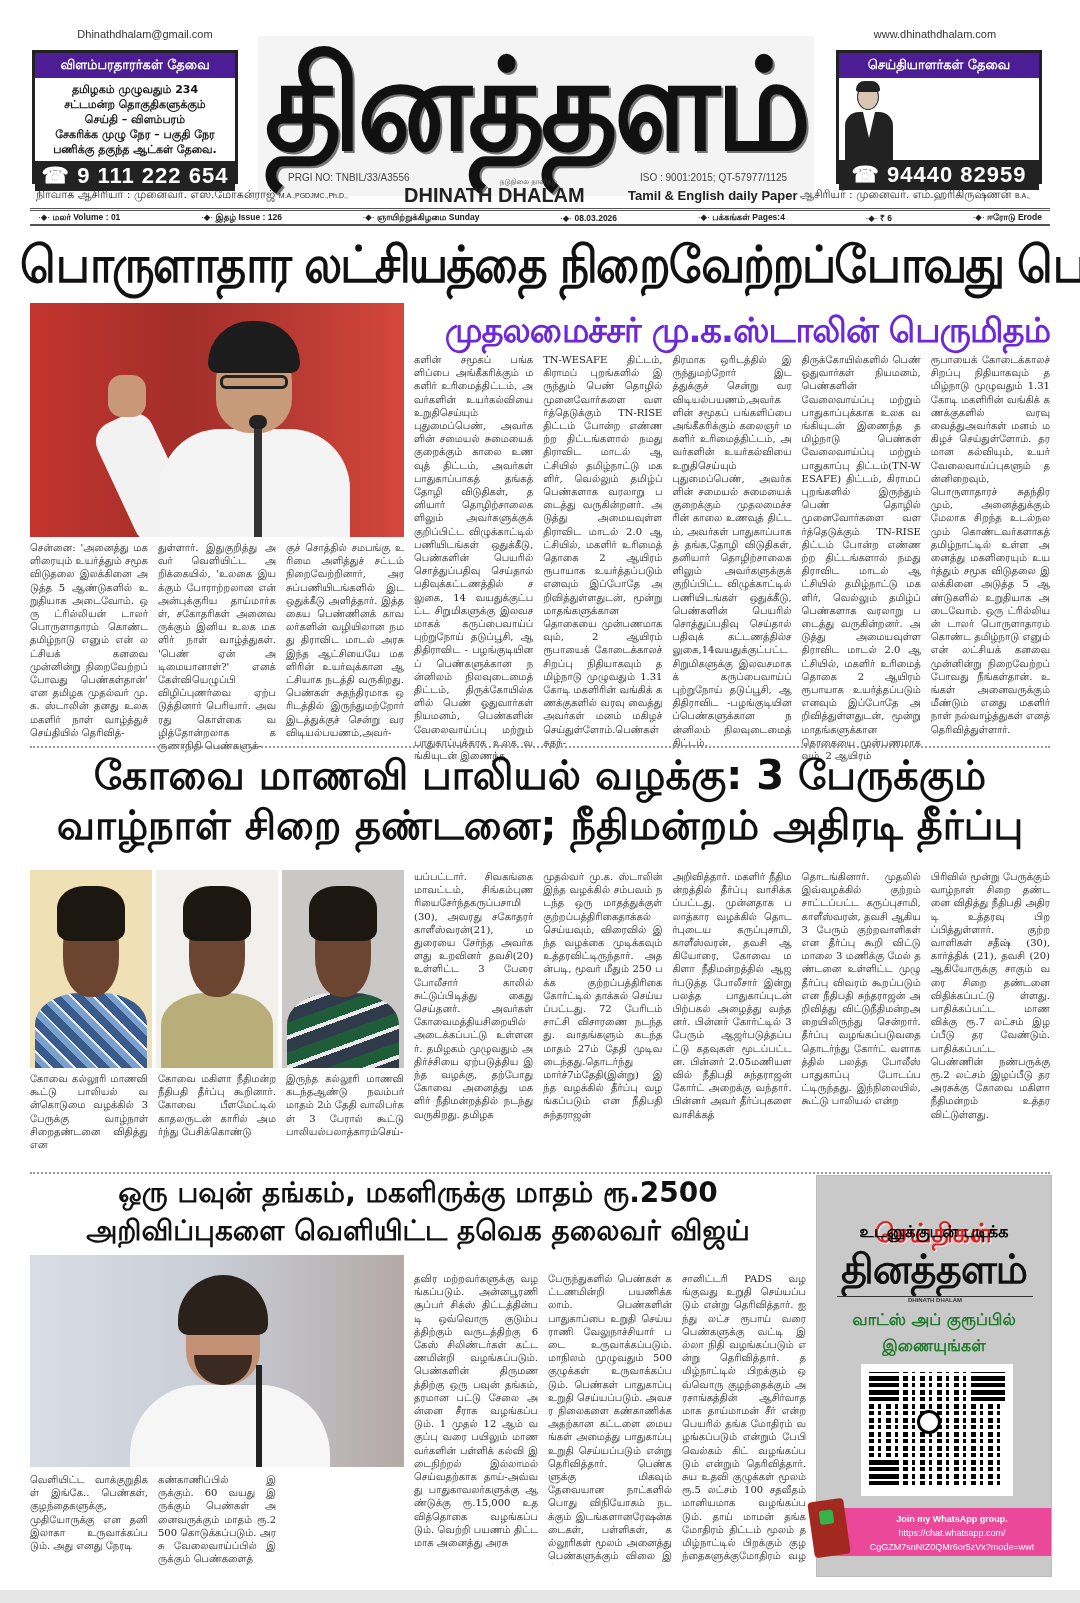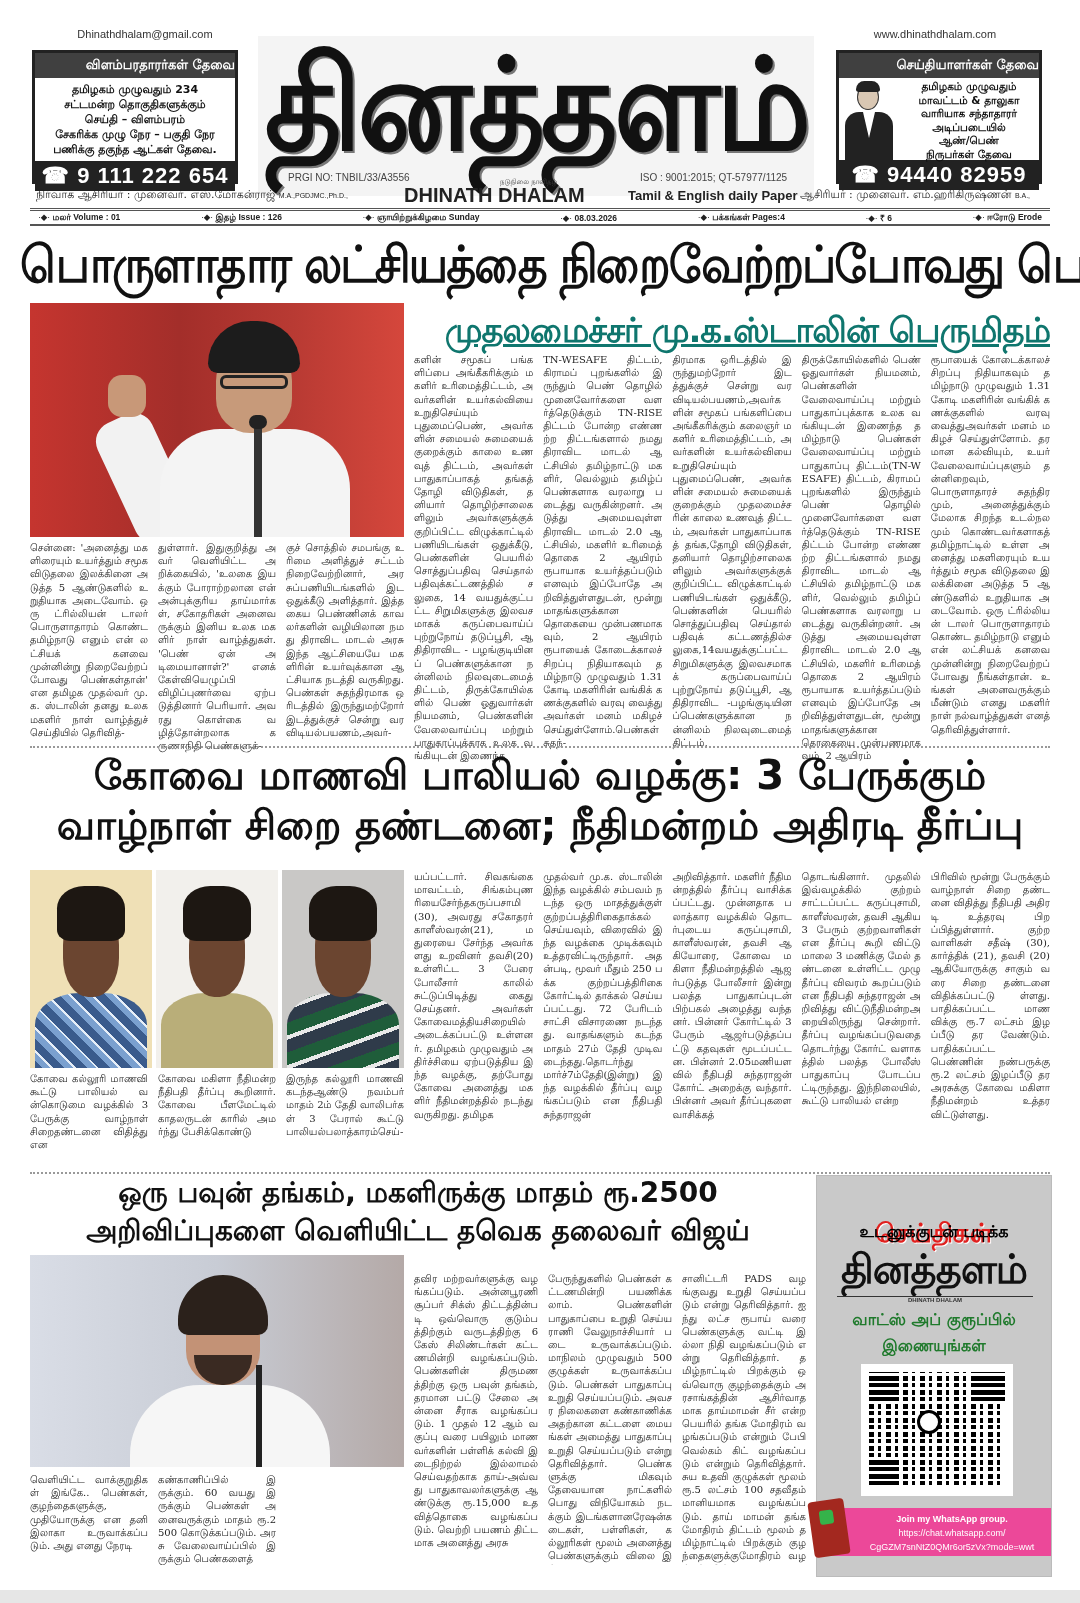--- a/index.html
+++ b/index.html
@@ -2,21 +2,21 @@
 <html><head>
 <meta charset="utf-8">
 <style>
   * { box-sizing: border-box; margin: 0; padding: 0; }
   body { width: 1080px; height: 1603px; background: #fff; font-family: "DejaVu Serif", serif; color: #111; position: relative; overflow: hidden; }
   .abs { position: absolute; }
   
   .email { left: 40px; top: 28px; width: 210px; text-align: center; font: 11px "Liberation Sans", sans-serif; color: #333; }
   .site { left: 830px; top: 28px; width: 210px; text-align: center; font: 11px "Liberation Sans", sans-serif; color: #333; }
   .adbox { border: 3px solid #222; background: #fff; }
-  .adbox .hdr { background: #404040; color: #fff; font: bold 13px "DejaVu Sans", sans-serif; text-align: right; padding: 4px 0; }
+  .adbox .hdr { background: #4c1d95; color: #fff; font: bold 13px "DejaVu Sans", sans-serif; text-align: center; padding: 4px 0; }
   .adbox .body { font: bold 11px "DejaVu Sans", sans-serif; text-align: center; line-height: 15px; padding: 4px 4px; color: #111; }
   .adbox .phone { background: #222; color: #fff; font: bold 22px "Liberation Sans", sans-serif; text-align: center; padding: 2px 0; letter-spacing: 1px; }
   .left-ad { left: 32px; top: 50px; width: 206px; height: 134px; }
   .right-ad { left: 836px; top: 50px; width: 206px; height: 134px; }
   .right-ad .inner { display: flex; height: 82px; }
   .reporter { width: 60px; height: 82px; position: relative; }
   .reporter .head { position: absolute; left: 18px; top: 6px; width: 22px; height: 26px; border-radius: 50%; background: #d9c7b3; border: 1px solid #333; }
   .reporter .hair { position: absolute; left: 17px; top: 3px; width: 24px; height: 11px; border-radius: 12px 12px 4px 4px; background: #222; }
   .reporter .suit { position: absolute; left: 6px; top: 34px; width: 48px; height: 48px; background: #222; border-radius: 14px 14px 0 0; }
   .reporter .shirt { position: absolute; left: 24px; top: 34px; width: 12px; height: 26px; background: #fff; clip-path: polygon(0 0,100% 0,50% 100%); }
@@ -28,21 +28,21 @@
   .tagline-small { left: 500px; top: 178px; font: 7px "DejaVu Sans", sans-serif; color: #444; }
   .dhinath { left: 404px; top: 184px; font: bold 20px "Liberation Sans", sans-serif; color: #222; }
   .tagline { left: 628px; top: 188px; font: bold 13px "Liberation Sans", sans-serif; color: #222; }
   .exec-editor { left: 36px; top: 188px; font: 11px "DejaVu Sans", sans-serif; color: #222; }
   .exec-editor small, .editor small { font-size: 7px; font-family: "Liberation Sans", sans-serif; }
   .editor { left: 800px; top: 188px; font: 11px "DejaVu Sans", sans-serif; color: #222; }
   .infobar { left: 30px; top: 208px; width: 1020px; height: 18px; border-top: 3px double #555; border-bottom: 2px solid #555; display: flex; justify-content: space-between; align-items: center; font: bold 8.5px "Liberation Sans", sans-serif; padding: 0 8px; color: #222; }
   .infobar span::before { content: "·◆· "; font-weight: normal; }
   
   .h1 { font: 900 46px "DejaVu Sans", sans-serif; color: #111; text-align: center; letter-spacing: -2px; transform: scaleY(1.1); white-space: nowrap; }
-  .h2 { font: 900 34px "DejaVu Sans", sans-serif; color: #0f766e; text-align: center; letter-spacing: -1px; white-space: nowrap; text-decoration: underline; }
+  .h2 { font: 900 34px "DejaVu Sans", sans-serif; color: #6d28d9; text-align: center; letter-spacing: -1px; white-space: nowrap; }
   .h3 { font: 900 40px "DejaVu Sans", sans-serif; color: #111; text-align: center; letter-spacing: 0px; white-space: nowrap; }
   .h4 { font: 900 28px "DejaVu Sans", sans-serif; color: #111; text-align: center; white-space: nowrap; }
   
   .photo { overflow: hidden; position: absolute; }
   .stalin { left: 30px; top: 303px; width: 374px; height: 234px; background: linear-gradient(90deg,#c5352f 0%, #a32e2a 40%, #b83a33 70%, #d5473c 100%); }
   .stalin .hair { position: absolute; left: 178px; top: 18px; width: 92px; height: 52px; border-radius: 45px 45px 10px 10px; background: #1c1c1c; }
   .stalin .face { position: absolute; left: 186px; top: 40px; width: 76px; height: 90px; border-radius: 38px 38px 34px 34px; background: #c79a7a; }
   .stalin .glasses { position: absolute; left: 190px; top: 72px; width: 68px; height: 14px; border: 3px solid #222; border-radius: 6px; }
   .stalin .shirt { position: absolute; left: 130px; top: 126px; width: 190px; height: 120px; background: #f4f4f4; border-radius: 60px 60px 0 0; }
   .stalin .fist { position: absolute; left: 78px; top: 72px; width: 38px; height: 42px; background: #c89878; border-radius: 14px; }
@@ -119,28 +119,20 @@
 
 <div class="abs adbox right-ad">
   <div class="hdr">செய்தியாளர்கள் தேவை</div>
   <div class="inner">
     <div class="reporter">
       <div class="suit"></div>
         <div class="shirt"></div>
         <div class="head"></div>
         <div class="hair"></div>
     </div>
-    <div class="body">
-      <div>தமிழகம் முழுவதும்</div>
-      <div>மாவட்டம் &amp; தாலுகா</div>
-      <div>வாரியாக சந்தாதாரர்</div>
-      <div>அடிப்படையில்</div>
-      <div>ஆண்/பெண்</div>
-      <div>நிருபர்கள் தேவை</div>
-    </div>
   </div>
   <div class="phone">☎ 94440 82959</div>
 </div>
 
 <div class="abs exec-editor">
   <span>நிர்வாக ஆசிரியர் : முனைவர். எஸ்.மோகன்ராஜ்</span>
   <small>M.A.,PGDJMC.,Ph.D.,</small>
 </div>
 <div class="abs editor">
   <span>ஆசிரியர் : முனைவர். எம்.ஹரிகிருஷ்ணன்</span>

